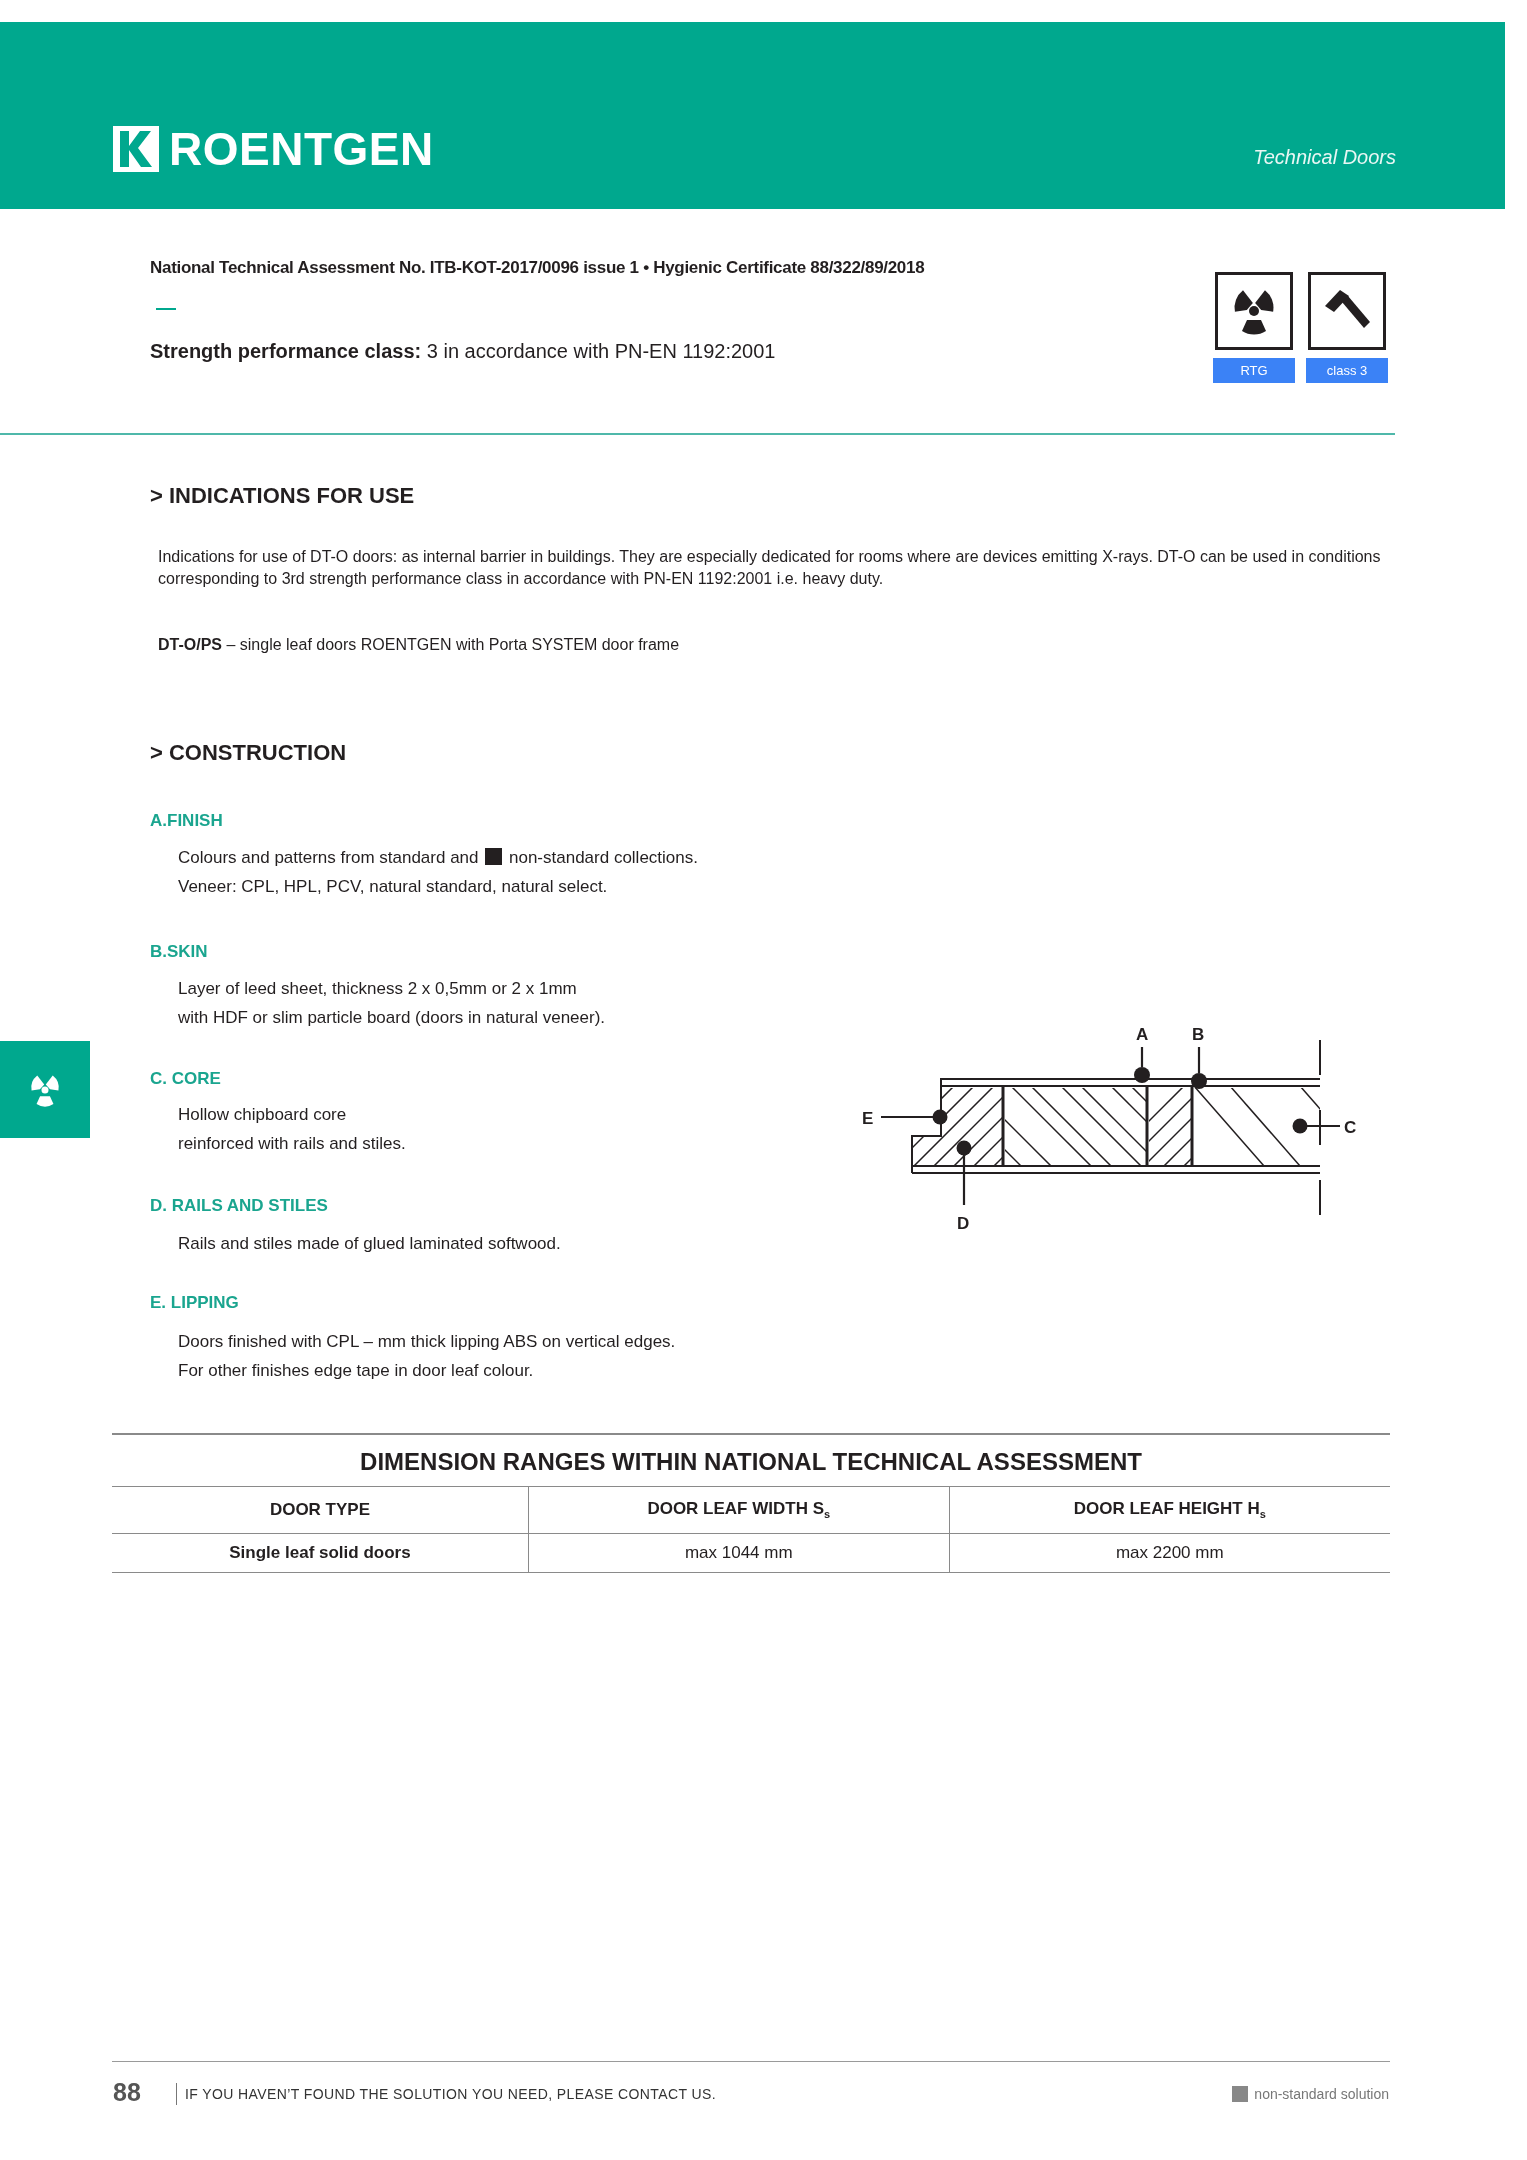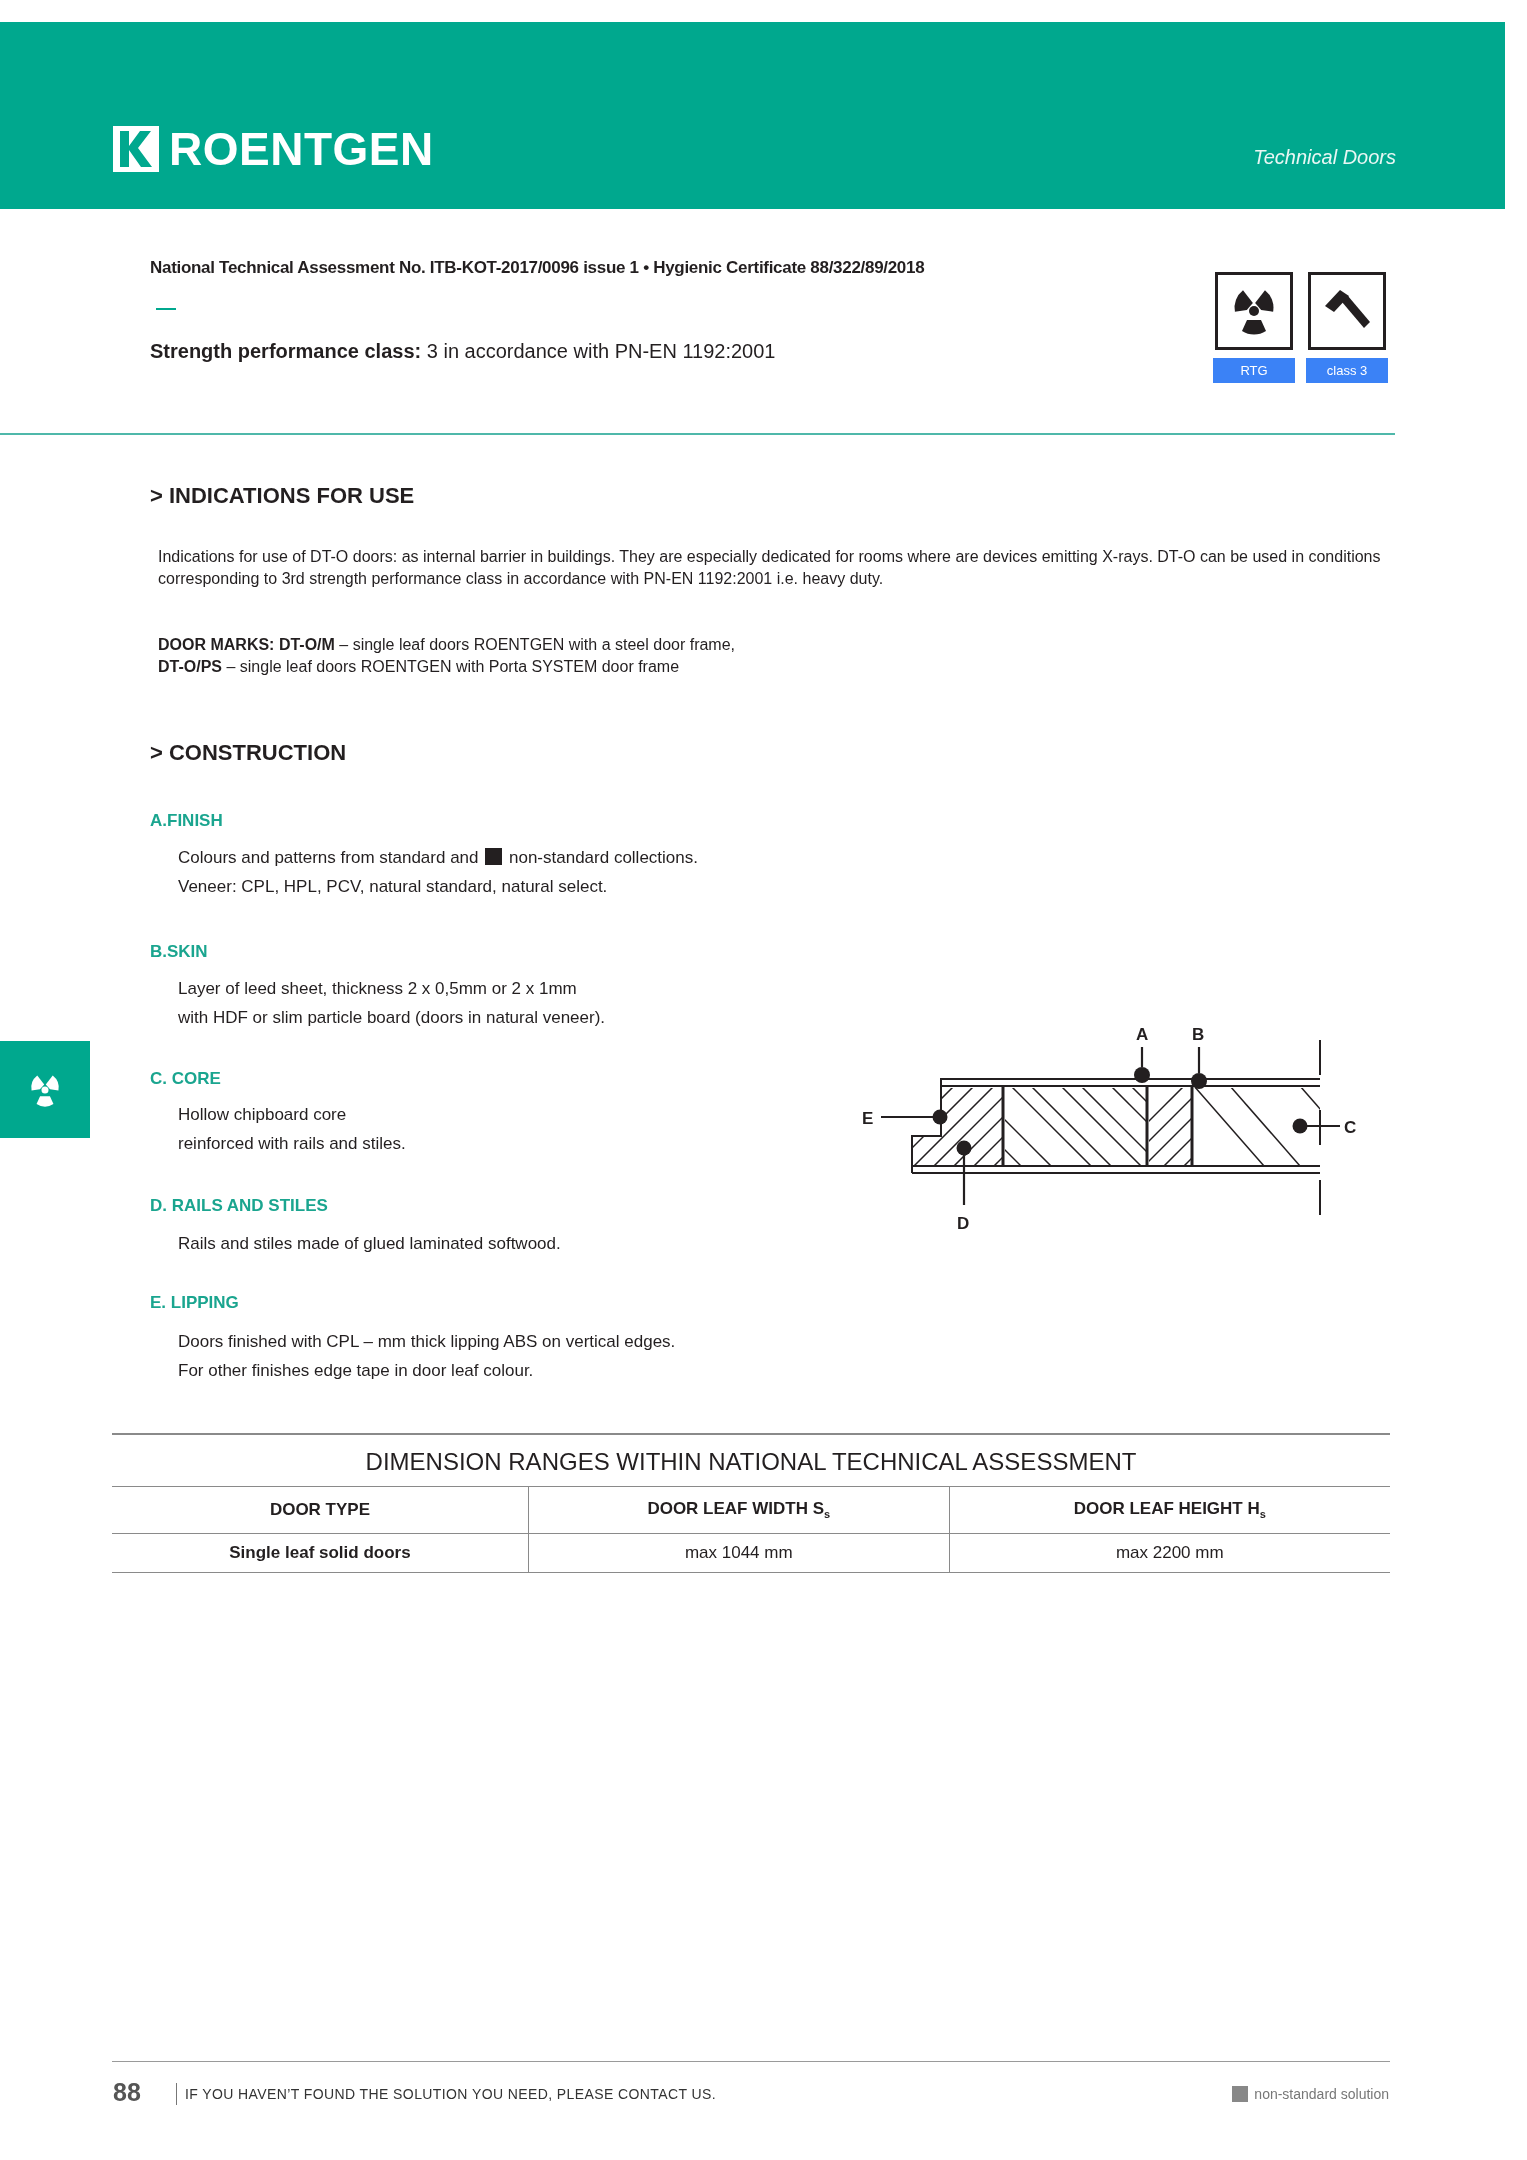--- a/index.html
+++ b/index.html
@@ -31,21 +31,21 @@
 
   .sec-title { left:150px; font-size:17px; font-weight:bold; color:#1aa58f; }
   .sec-text { left:178px; font-size:17px; line-height:29px; }
   .inline-k { display:inline-block; width:17px; height:17px; background:#231f20; vertical-align:-2px; margin:0 2px; }
 
   .side-tab { left:0; top:1041px; width:90px; height:97px; background:#00a88e; display:flex; align-items:center; justify-content:center; }
 
   .diagram { left:860px; top:1020px; width:540px; height:240px; }
 
   .tbl-top { left:112px; top:1433px; width:1278px; height:2px; background:#8a8a8a; }
-  .tbl-title { left:112px; top:1448px; width:1278px; text-align:center; font-size:24px; font-weight:normal; }
+  .tbl-title { left:112px; top:1448px; width:1278px; text-align:center; font-size:24px; font-weight:bold; }
   table.dim { position:absolute; left:112px; top:1486px; width:1278px; border-collapse:collapse; }
   table.dim th, table.dim td { border-top:1.5px solid #8a8a8a; border-bottom:1.5px solid #8a8a8a; text-align:center; font-size:17px; }
   table.dim th { height:44px; font-weight:bold; }
   table.dim td { height:36px; }
   table.dim th + th, table.dim td + td { border-left:1.5px solid #8a8a8a; }
   table.dim sub { font-size:11px; }
 
   .foot-line { left:112px; top:2061px; width:1278px; height:1px; background:#9a9a9a; }
   .page-num { left:113px; top:2078px; font-size:25px; font-weight:bold; color:#555; }
   .foot-sep { left:176px; top:2083px; width:1px; height:22px; background:#777; }
@@ -87,21 +87,20 @@
     <path d="M22 18 L28 12 L50 38 L44 44 Z" fill="#231f20"></path>
   </svg>
 </div>
 <div class="abs icon-lbl" style="left:1306px;">class 3</div>
 
 <div class="abs divider"></div>
 
 <div class="abs h2" style="top:483px;">&gt; INDICATIONS FOR USE</div>
 <div class="abs para" style="top:546px;">Indications for use of DT-O doors: as internal barrier in buildings. They are especially dedicated for rooms where are devices emitting X-rays. DT-O can be used in conditions corresponding to 3rd strength performance class in accordance with PN-EN 1192:2001 i.e. heavy duty.</div>
 <div class="abs para" style="top:634px;">
-  <div><b>DOOR MARKS: DT-O/M</b><span> – single leaf doors ROENTGEN with a steel door frame,</span></div>
   <div><b>DT-O/PS</b><span> – single leaf doors ROENTGEN with Porta SYSTEM door frame</span></div>
 </div>
 
 <div class="abs h2" style="top:740px;">&gt; CONSTRUCTION</div>
 
 <div class="abs sec-title" style="top:811px;">A.FINISH</div>
 <div class="abs sec-text" style="top:843px;">
   <div><span>Colours and patterns from standard and</span> <span class="inline-k"></span><span> non-standard collections.</span></div>
   <div>Veneer: CPL, HPL, PCV, natural standard, natural select.</div>
 </div>

